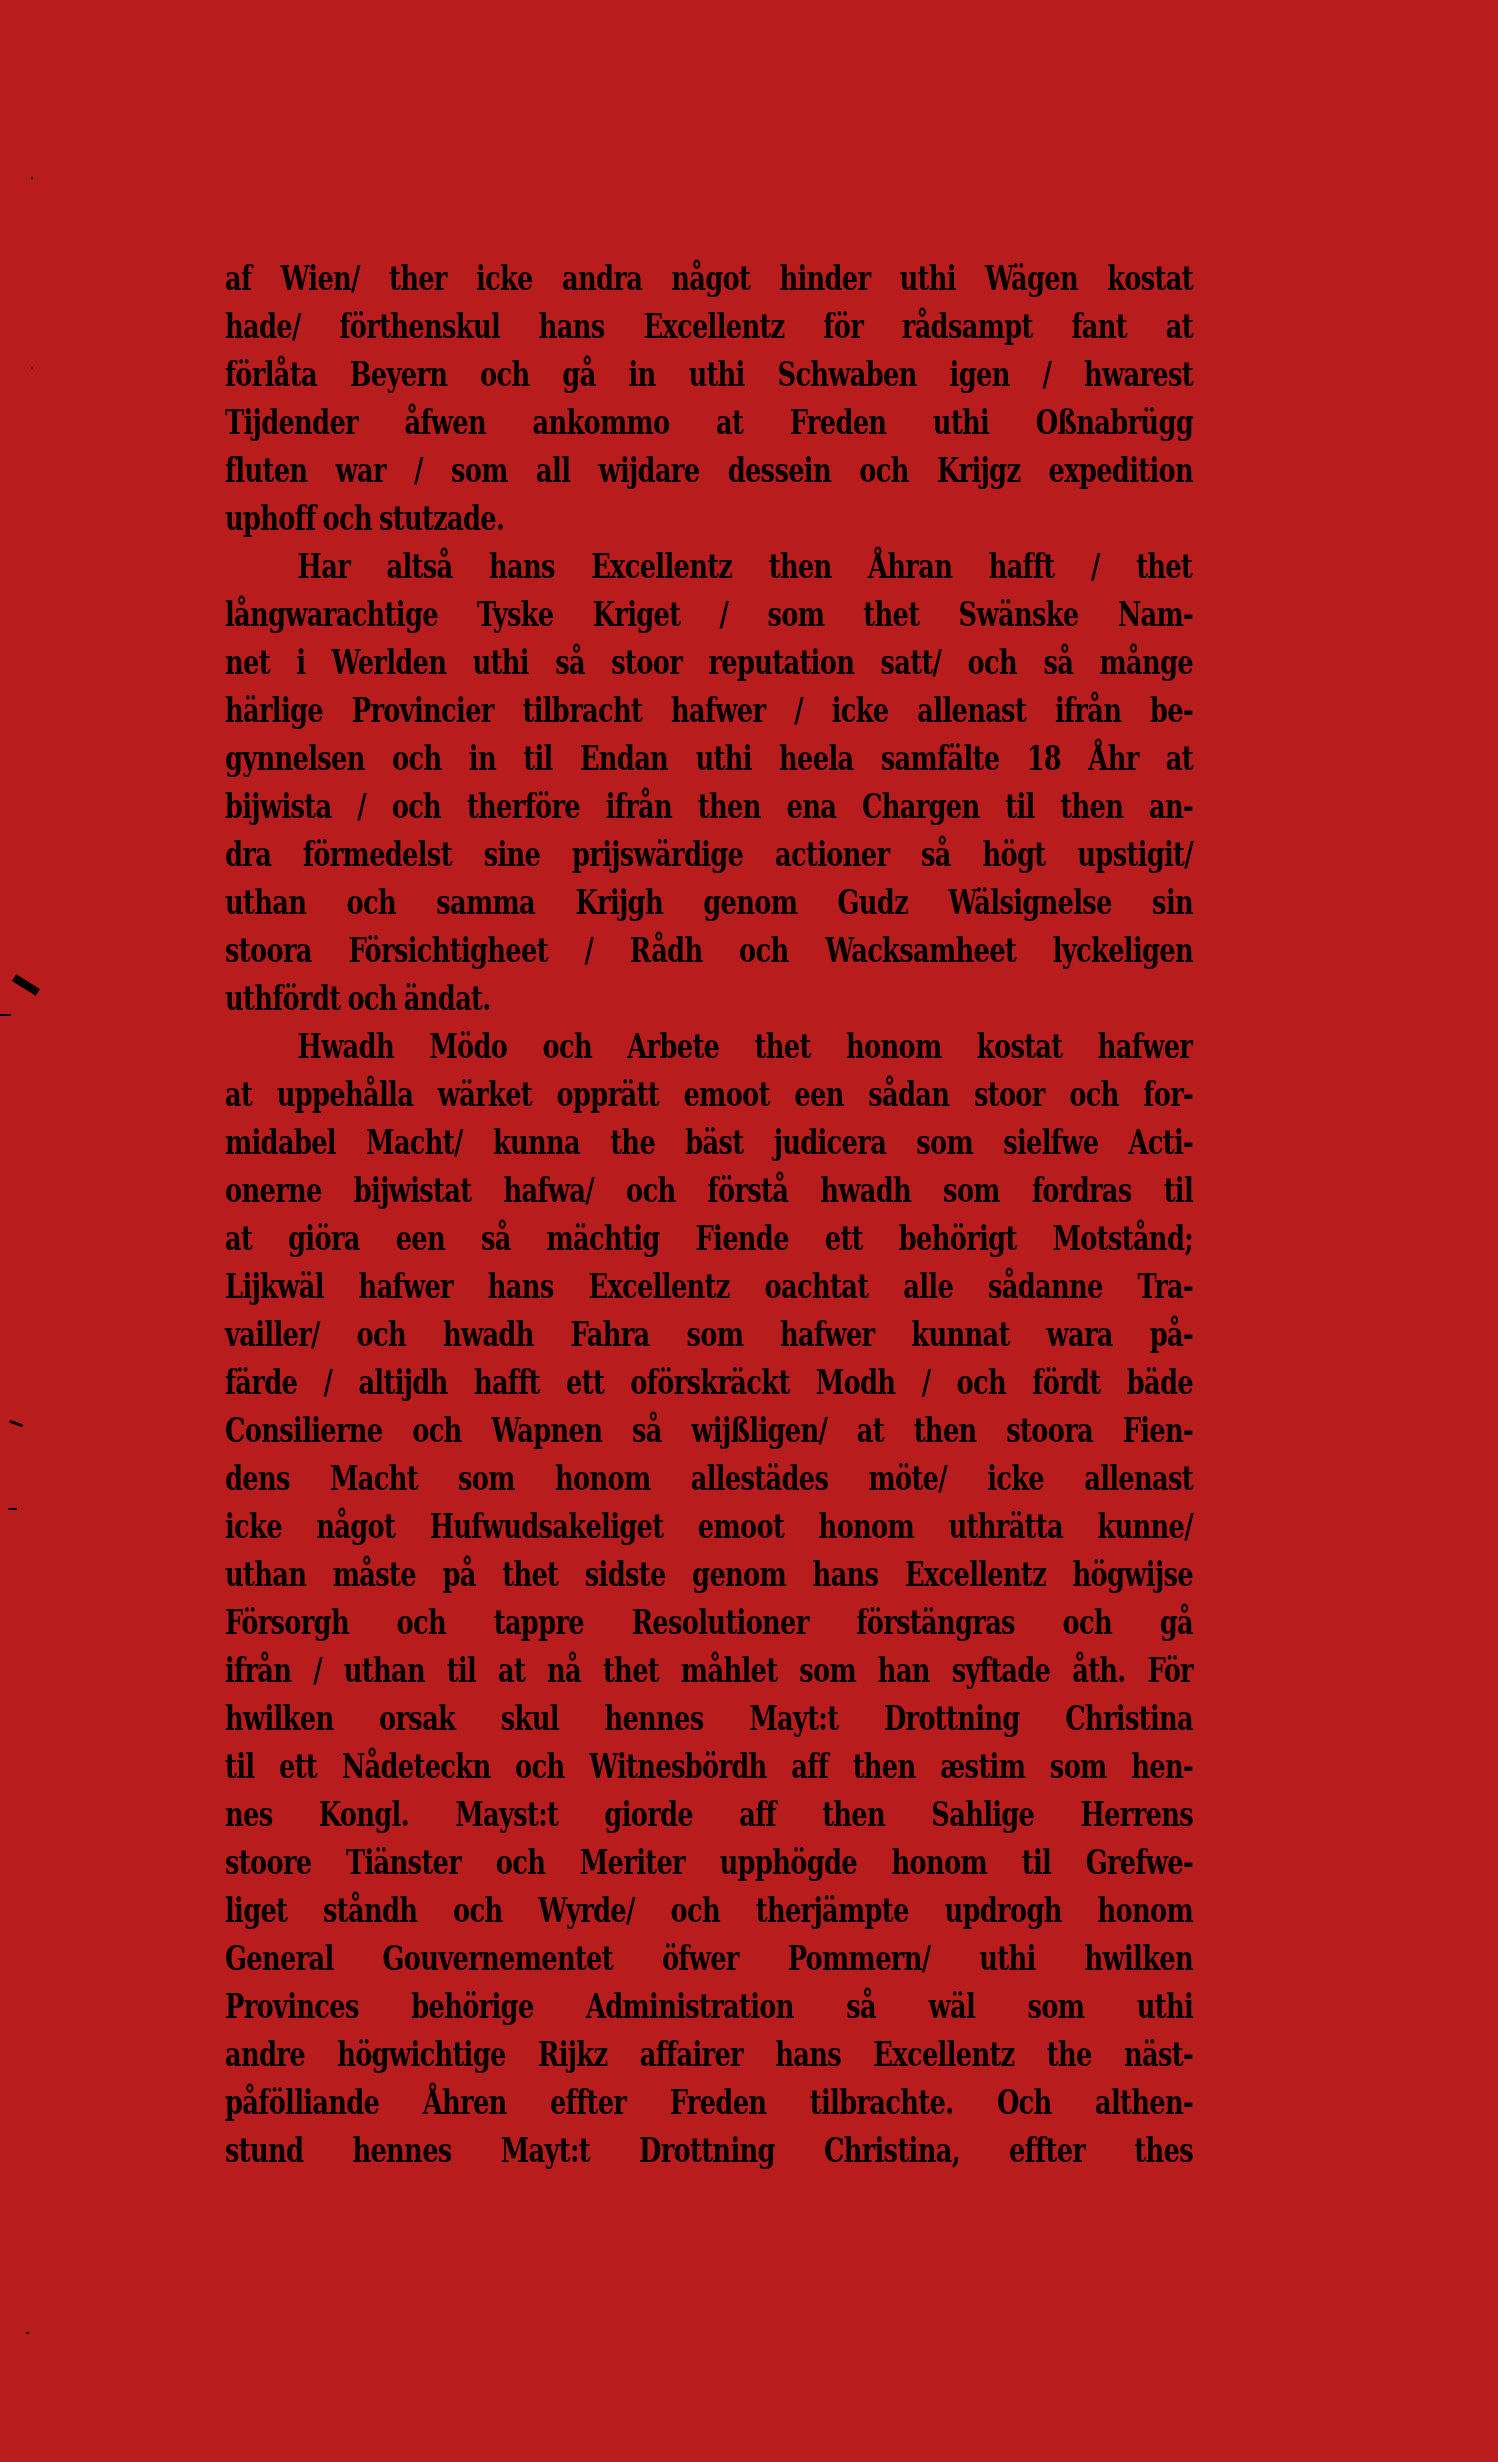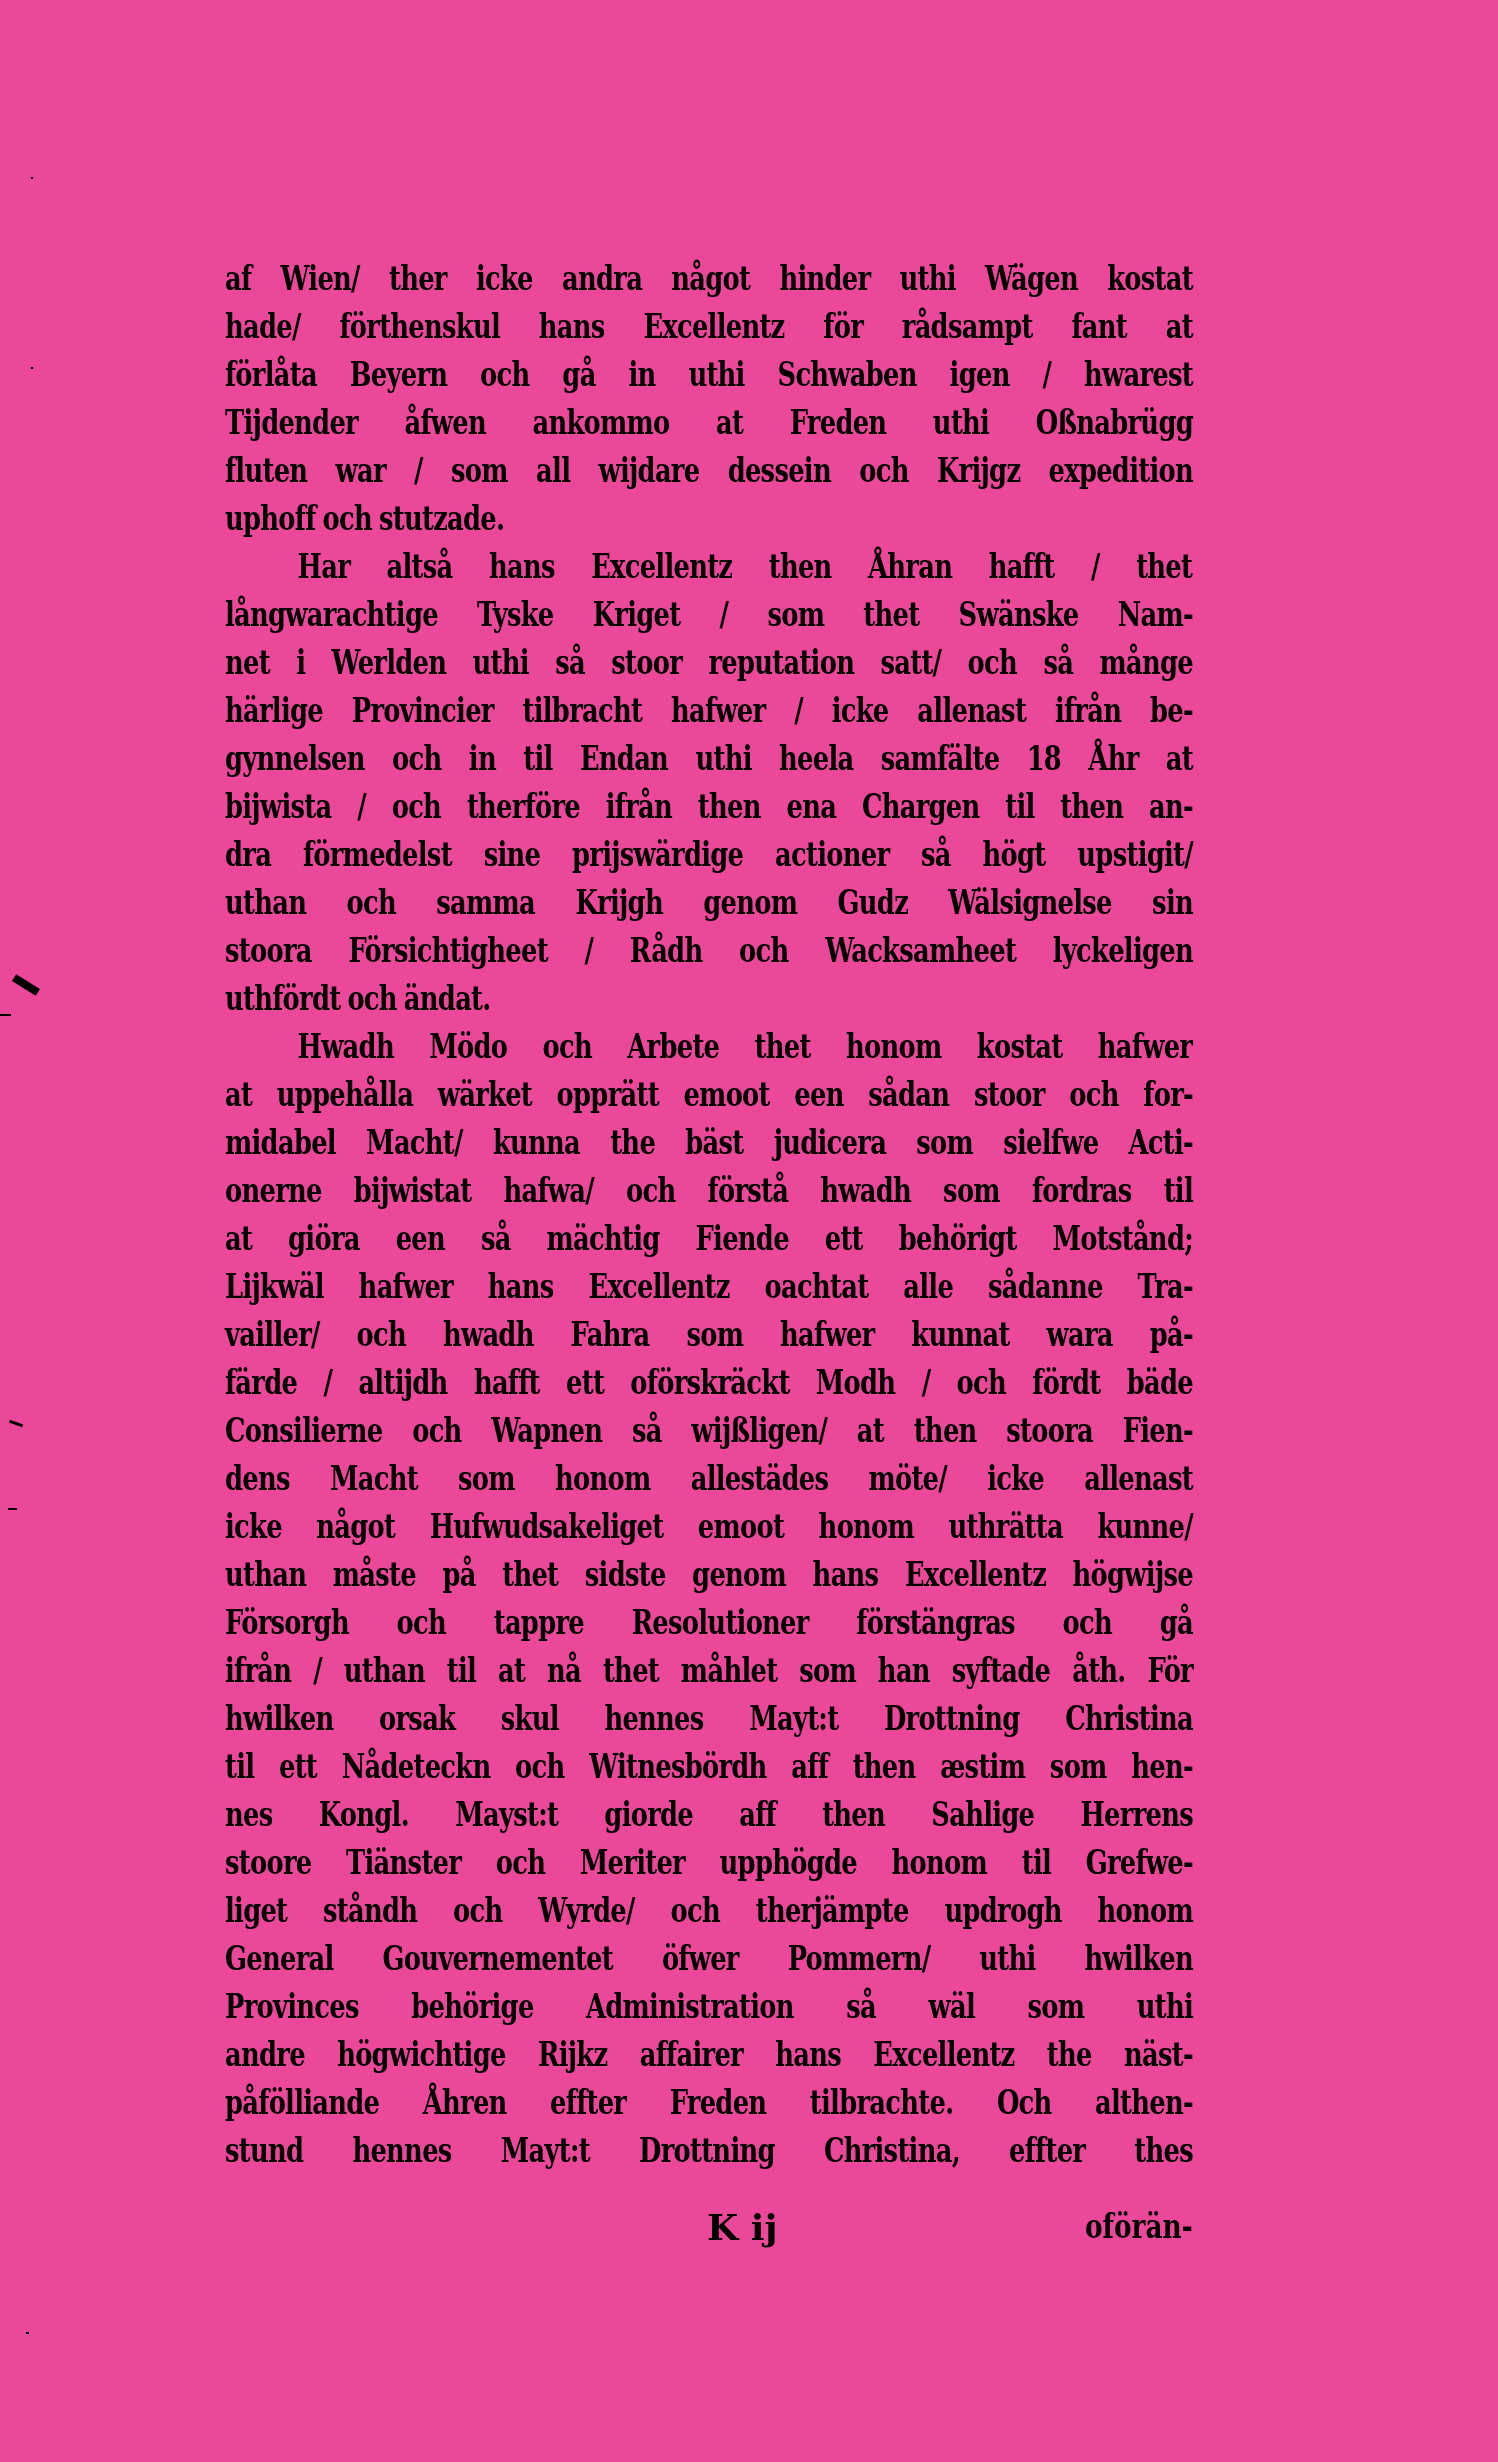--- a/index.html
+++ b/index.html
@@ -14,21 +14,21 @@
       overflow: hidden;
       font-family: "DejaVu Serif", "Liberation Serif", serif;
       color: #000000;
     }
     .page {
       position: absolute;
       left: 0;
       top: 0;
       width: 1499px;
       height: 2462px;
-      background: #ec4899;
+      background: #b91c1c;
     }
     .text-block {
       position: absolute;
       left: 225px;
       top: 255px;
       width: 968px;
     }
     .line {
       height: 48px;
       line-height: 48px;
@@ -149,19 +149,15 @@
     <div class="line">nes Kongl. Mayst:t  giorde  aff then Sahlige Herrens</div>
     <div class="line">stoore Tiänster och Meriter  upphögde honom til Grefwe-</div>
     <div class="line">liget ståndh och Wyrde/  och therjämpte updrogh honom</div>
     <div class="line">General Gouvernementet öfwer Pommern/  uthi hwilken</div>
     <div class="line">Provinces  behörige  Administration  så wäl som uthi</div>
     <div class="line">andre högwichtige Rijkz affairer hans Excellentz the näst-</div>
     <div class="line">påfölliande Åhren effter Freden tilbrachte.   Och althen-</div>
     <div class="line">stund  hennes Mayt:t Drottning Christina,  effter thes</div>
   </div>
 
-  <div class="footer">
-    <span class="signature">K ij</span>
-    <span class="catchword">oförän-</span>
-  </div>
 
 </div>
 
 
 </body></html>

